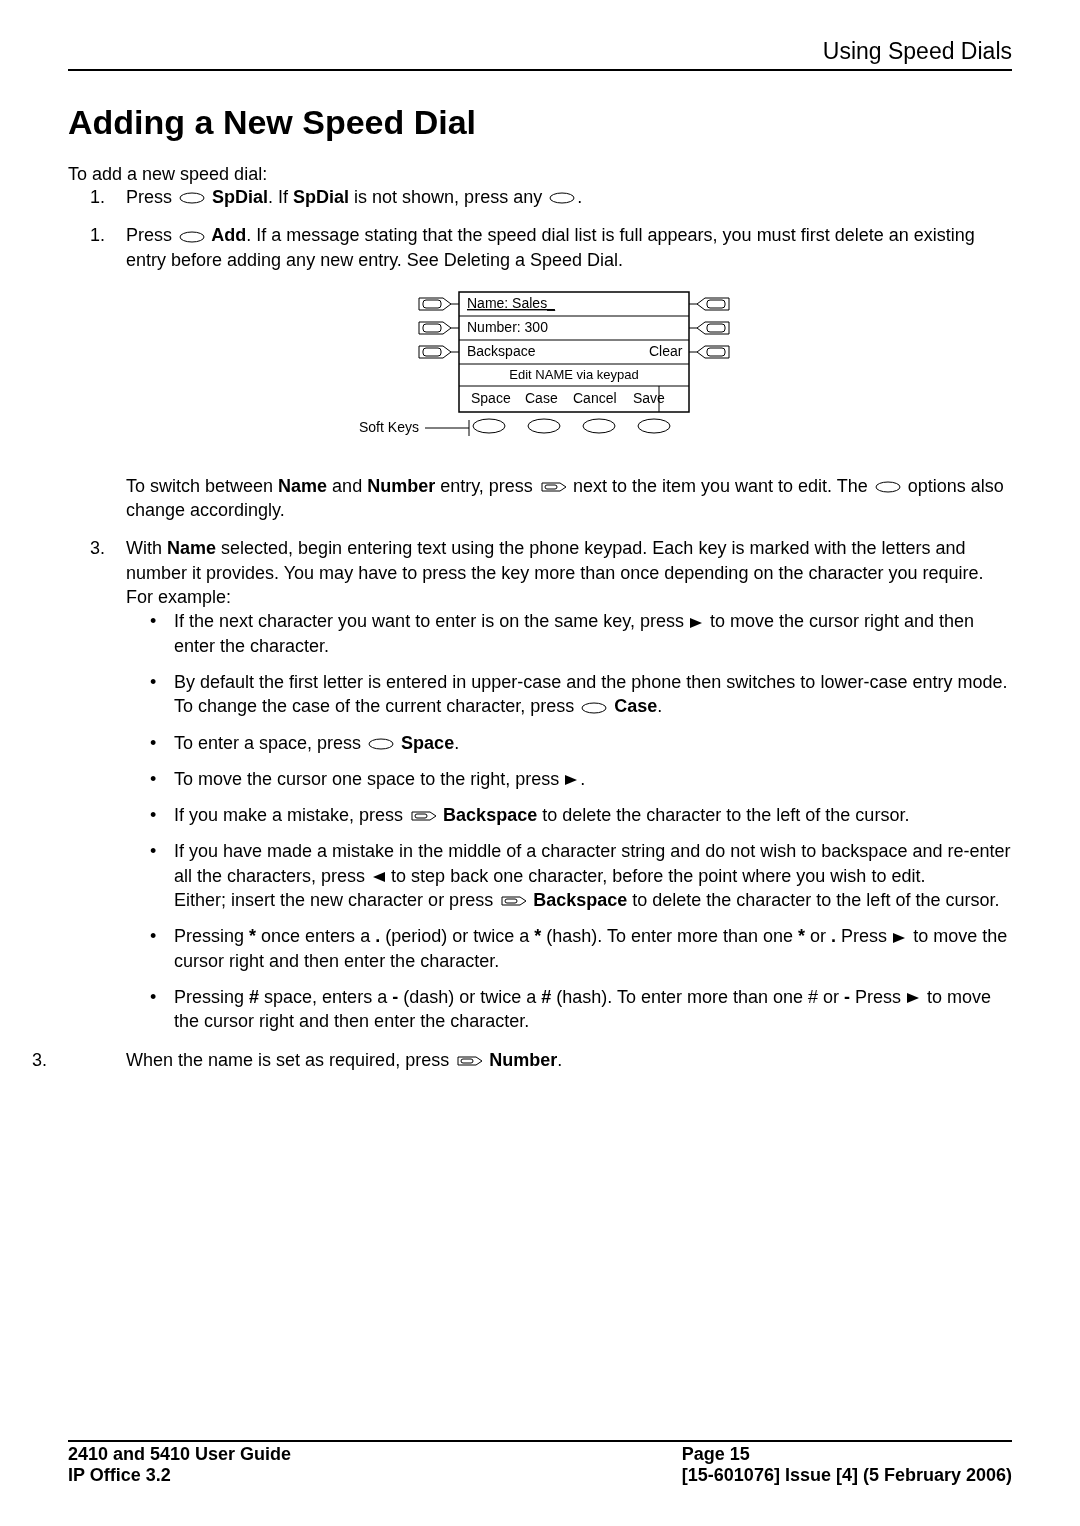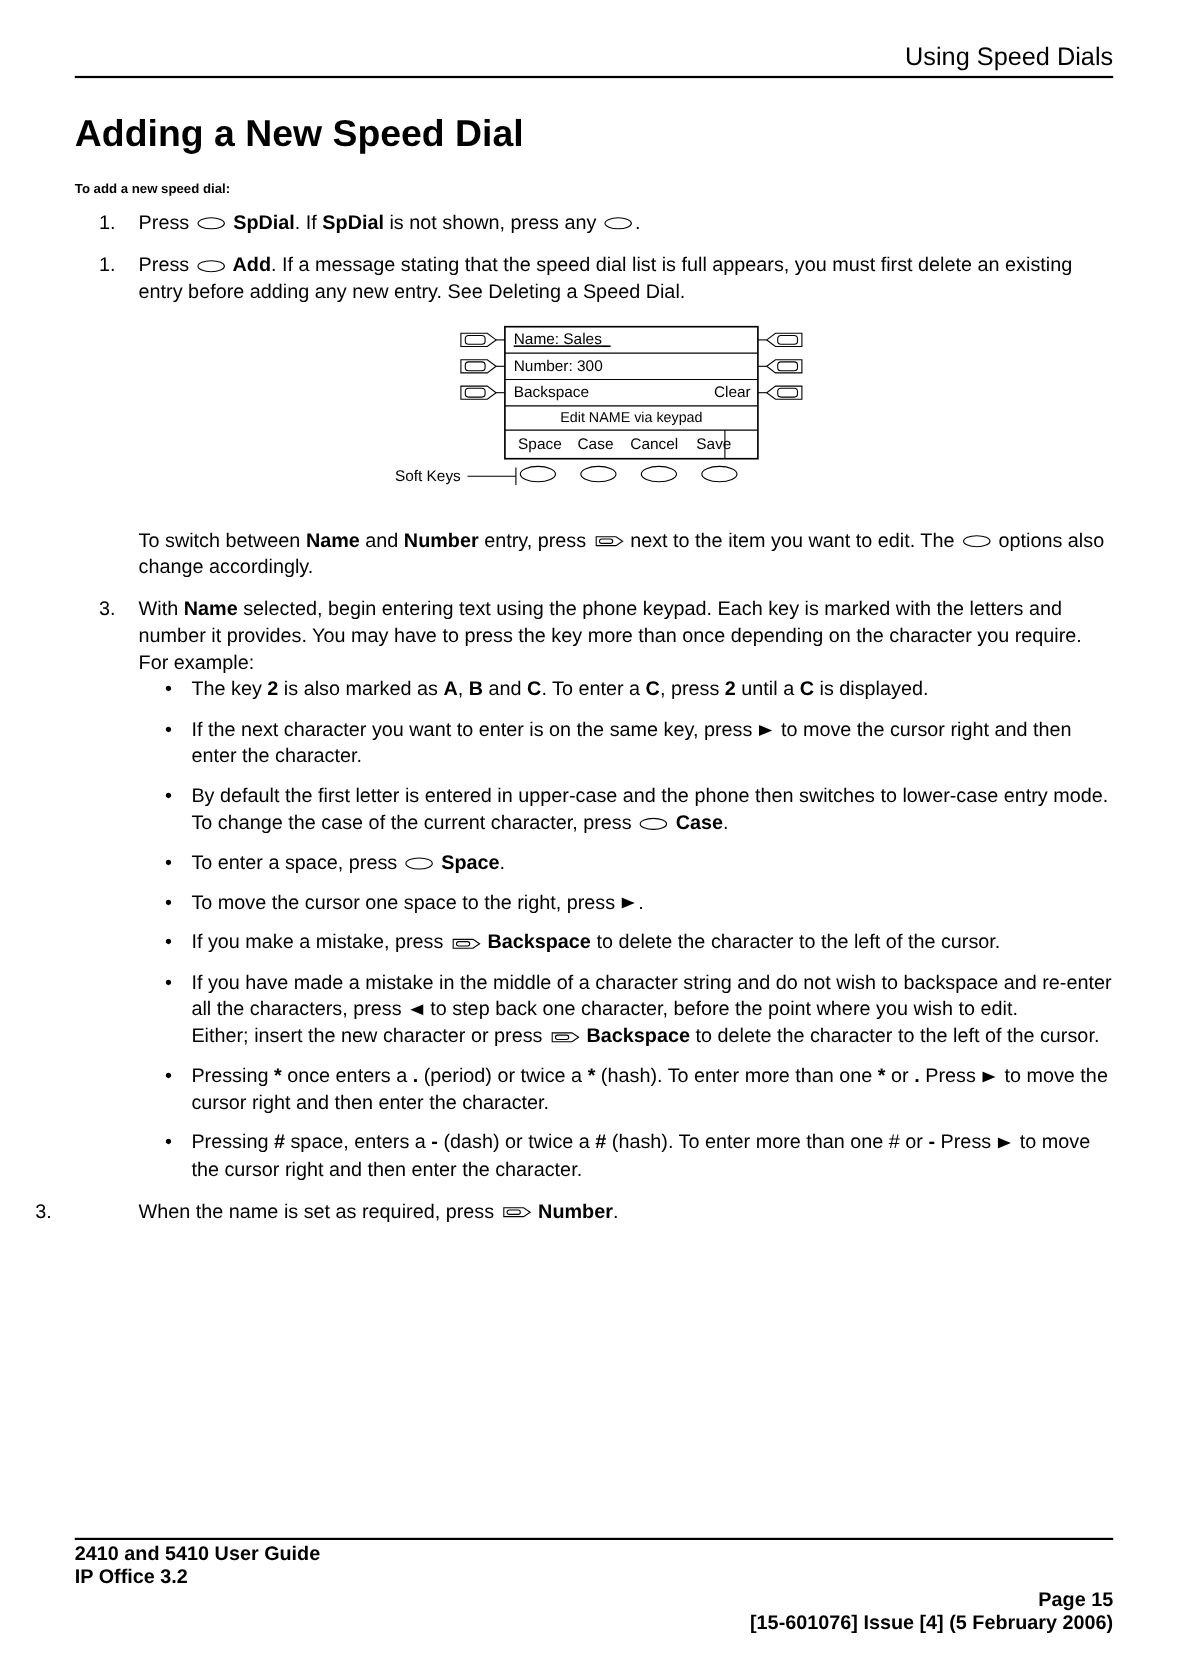--- a/index.html
+++ b/index.html
@@ -22,23 +22,23 @@
       border-top: 2px solid #000;
       margin-bottom: 10px;
     }
     h1 {
       font-size: 34px;
       font-weight: bold;
       margin-bottom: 22px;
       margin-top: 32px;
     }
     .subhead {
-      font-weight: bold;
-      font-size: 12px;
-      margin-bottom: 12px;
+      font-weight: normal;
+      font-size: 18px;
+      margin-bottom: 0;
     }
     ol.main {
       list-style: none;
       padding-left: 58px;
       font-size: 18px;
       line-height: 1.35;
     }
     ol.main > li {
       position: relative;
       margin-bottom: 14px;
@@ -91,24 +91,23 @@
     }
     .footer hr {
       border: none;
       border-top: 2px solid #000;
       margin-bottom: 2px;
     }
     .footer-row {
       display: flex;
       justify-content: space-between;
       font-size: 18px;
-      flex-direction: column;
     }
     .footer-row .left { text-align: left; }
-    .footer-row .right { text-align: right; }
+    .footer-row .right { }
     b { font-weight: bold; }
   </style>
 </head>
 <body>
 
 <div class="header-right">Using Speed Dials</div>
 <hr class="hr-top">
 
 <h1>Adding a New Speed Dial</h1>
 
@@ -198,23 +197,20 @@
           </svg></span><span> options also change accordingly.</span>
     </div>
   </li>
 
   <li>
     <span class="num">3.</span>
     <span>With </span><b>Name</b><span> selected, begin entering text using the phone keypad. Each key is marked with the letters and number it provides. You may have to press the key more than once depending on the character you require. For example:</span>
 
     <ul class="bullets">
       <li>
-        <span>The key </span><b>2</b><span> is also marked as </span><b>A</b><span>, </span><b>B</b><span> and </span><b>C</b><span>. To enter a </span><b>C</b><span>, press </span><b>2</b><span> until a </span><b>C</b><span> is displayed.</span>
-      </li>
-      <li>
         <span>If the next character you want to enter is on the same key, press </span><span class="arrow-icon"><svg width="14" height="12" viewBox="0 0 14 12">
               <polygon points="0,1 12,6 0,11" fill="#000"></polygon>
             </svg></span><span> to move the cursor right and then enter the character.</span>
       </li>
       <li>
         <span>By default the first letter is entered in upper-case and the phone then switches to lower-case entry mode. To change the case of the current character, press </span><span class="oval-icon"><svg width="26" height="12" viewBox="0 0 26 12">
               <ellipse cx="13" cy="6" rx="12" ry="5" fill="none" stroke="#000" stroke-width="1"></ellipse>
             </svg></span><b> Case</b><span>.</span>
       </li>
       <li>

